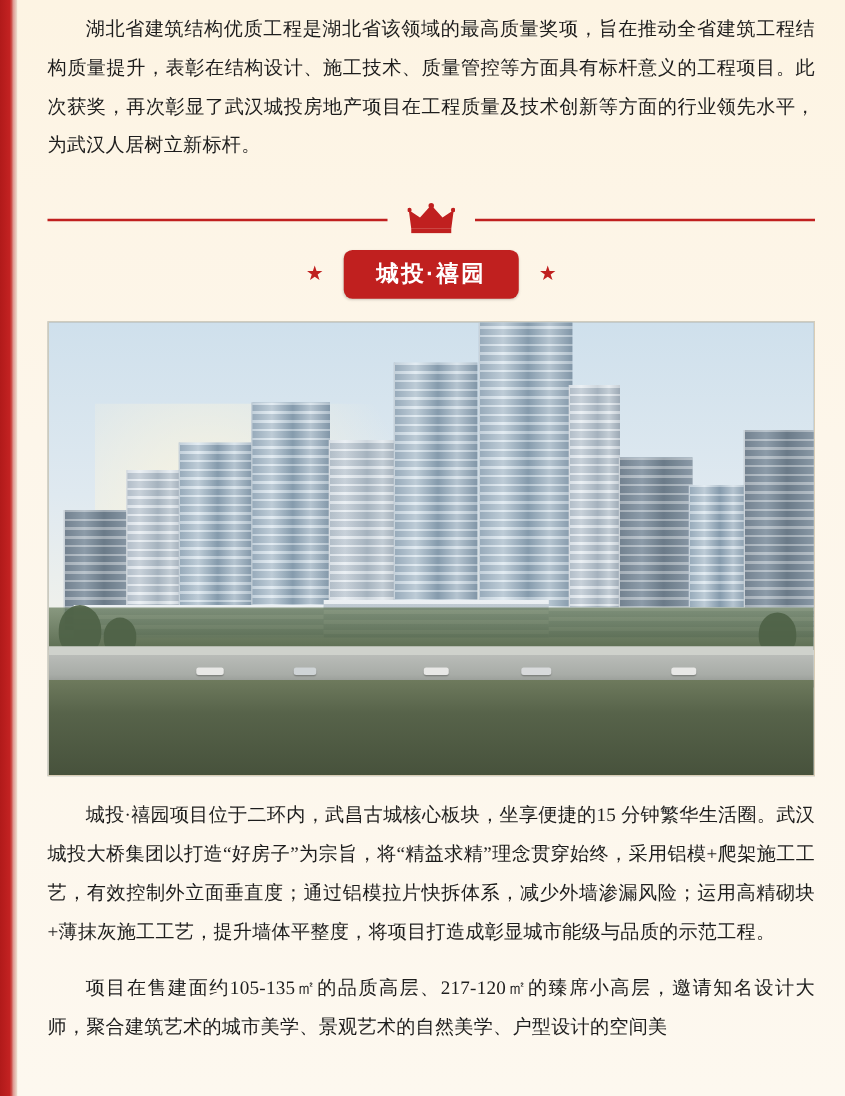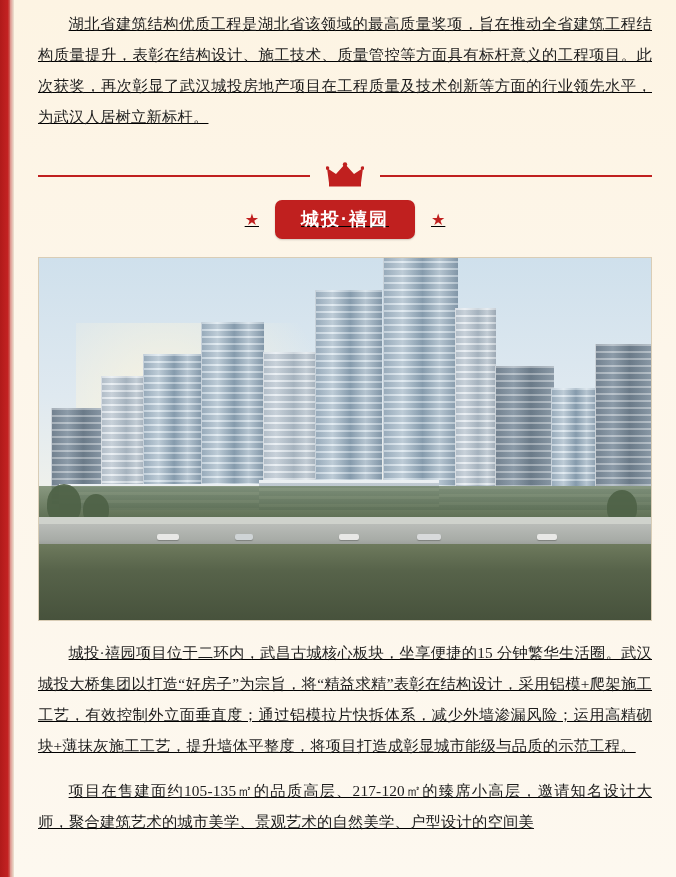--- a/index.html
+++ b/index.html
@@ -34,21 +34,20 @@
   }
 
   .page {
     position: absolute;
     left: 14px;
     top: 0;
     width: 662px;
     height: 877px;
     background: linear-gradient(to bottom, #fdf4e3 0%, #fdf6ea 40%, #fdf8ef 100%);
     box-sizing: border-box;
-    text-decoration: underline;
   }
 
   .para {
     color: #1d1d1d;
     font-size: 15.3px;
     line-height: 31px;
     letter-spacing: 0.2px;
     text-align: justify;
     margin: 0;
     padding: 0 24px 0 24px;
@@ -298,17 +297,17 @@
 
     <div class="car" style="left:118px; width:22px;"></div>
     <div class="car" style="left:196px; width:18px; background:#cfd4d6;"></div>
     <div class="car" style="left:300px; width:20px;"></div>
     <div class="car" style="left:378px; width:24px; background:#d8dadb;"></div>
     <div class="car" style="left:498px; width:20px;"></div>
 
     <div class="ground"></div>
   </div>
 
-  <p class="para" style="margin-top:16px;">城投·禧园项目位于二环内，武昌古城核心板块，坐享便捷的15 分钟繁华生活圈。武汉城投大桥集团以打造“好房子”为宗旨，将“精益求精”表彰在结构设计，采用铝模+爬架施工工艺，有效控制外立面垂直度；通过铝模拉片快拆体系，减少外墙渗漏风险；运用高精砌块+薄抹灰施工工艺，提升墙体平整度，将项目打造成彰显城市能级与品质的示范工程。</p>
+  <p class="para" style="margin-top:16px;">城投·禧园项目位于二环内，武昌古城核心板块，坐享便捷的15 分钟繁华生活圈。武汉城投大桥集团以打造“好房子”为宗旨，将“精益求精”理念贯穿始终，采用铝模+爬架施工工艺，有效控制外立面垂直度；通过铝模拉片快拆体系，减少外墙渗漏风险；运用高精砌块+薄抹灰施工工艺，提升墙体平整度，将项目打造成彰显城市能级与品质的示范工程。</p>
 
   <p class="para" style="margin-top:14px;">项目在售建面约105-135㎡的品质高层、217-120㎡的臻席小高层，邀请知名设计大师，聚合建筑艺术的城市美学、景观艺术的自然美学、户型设计的空间美</p>
 
 </div>
 
 </body></html>

